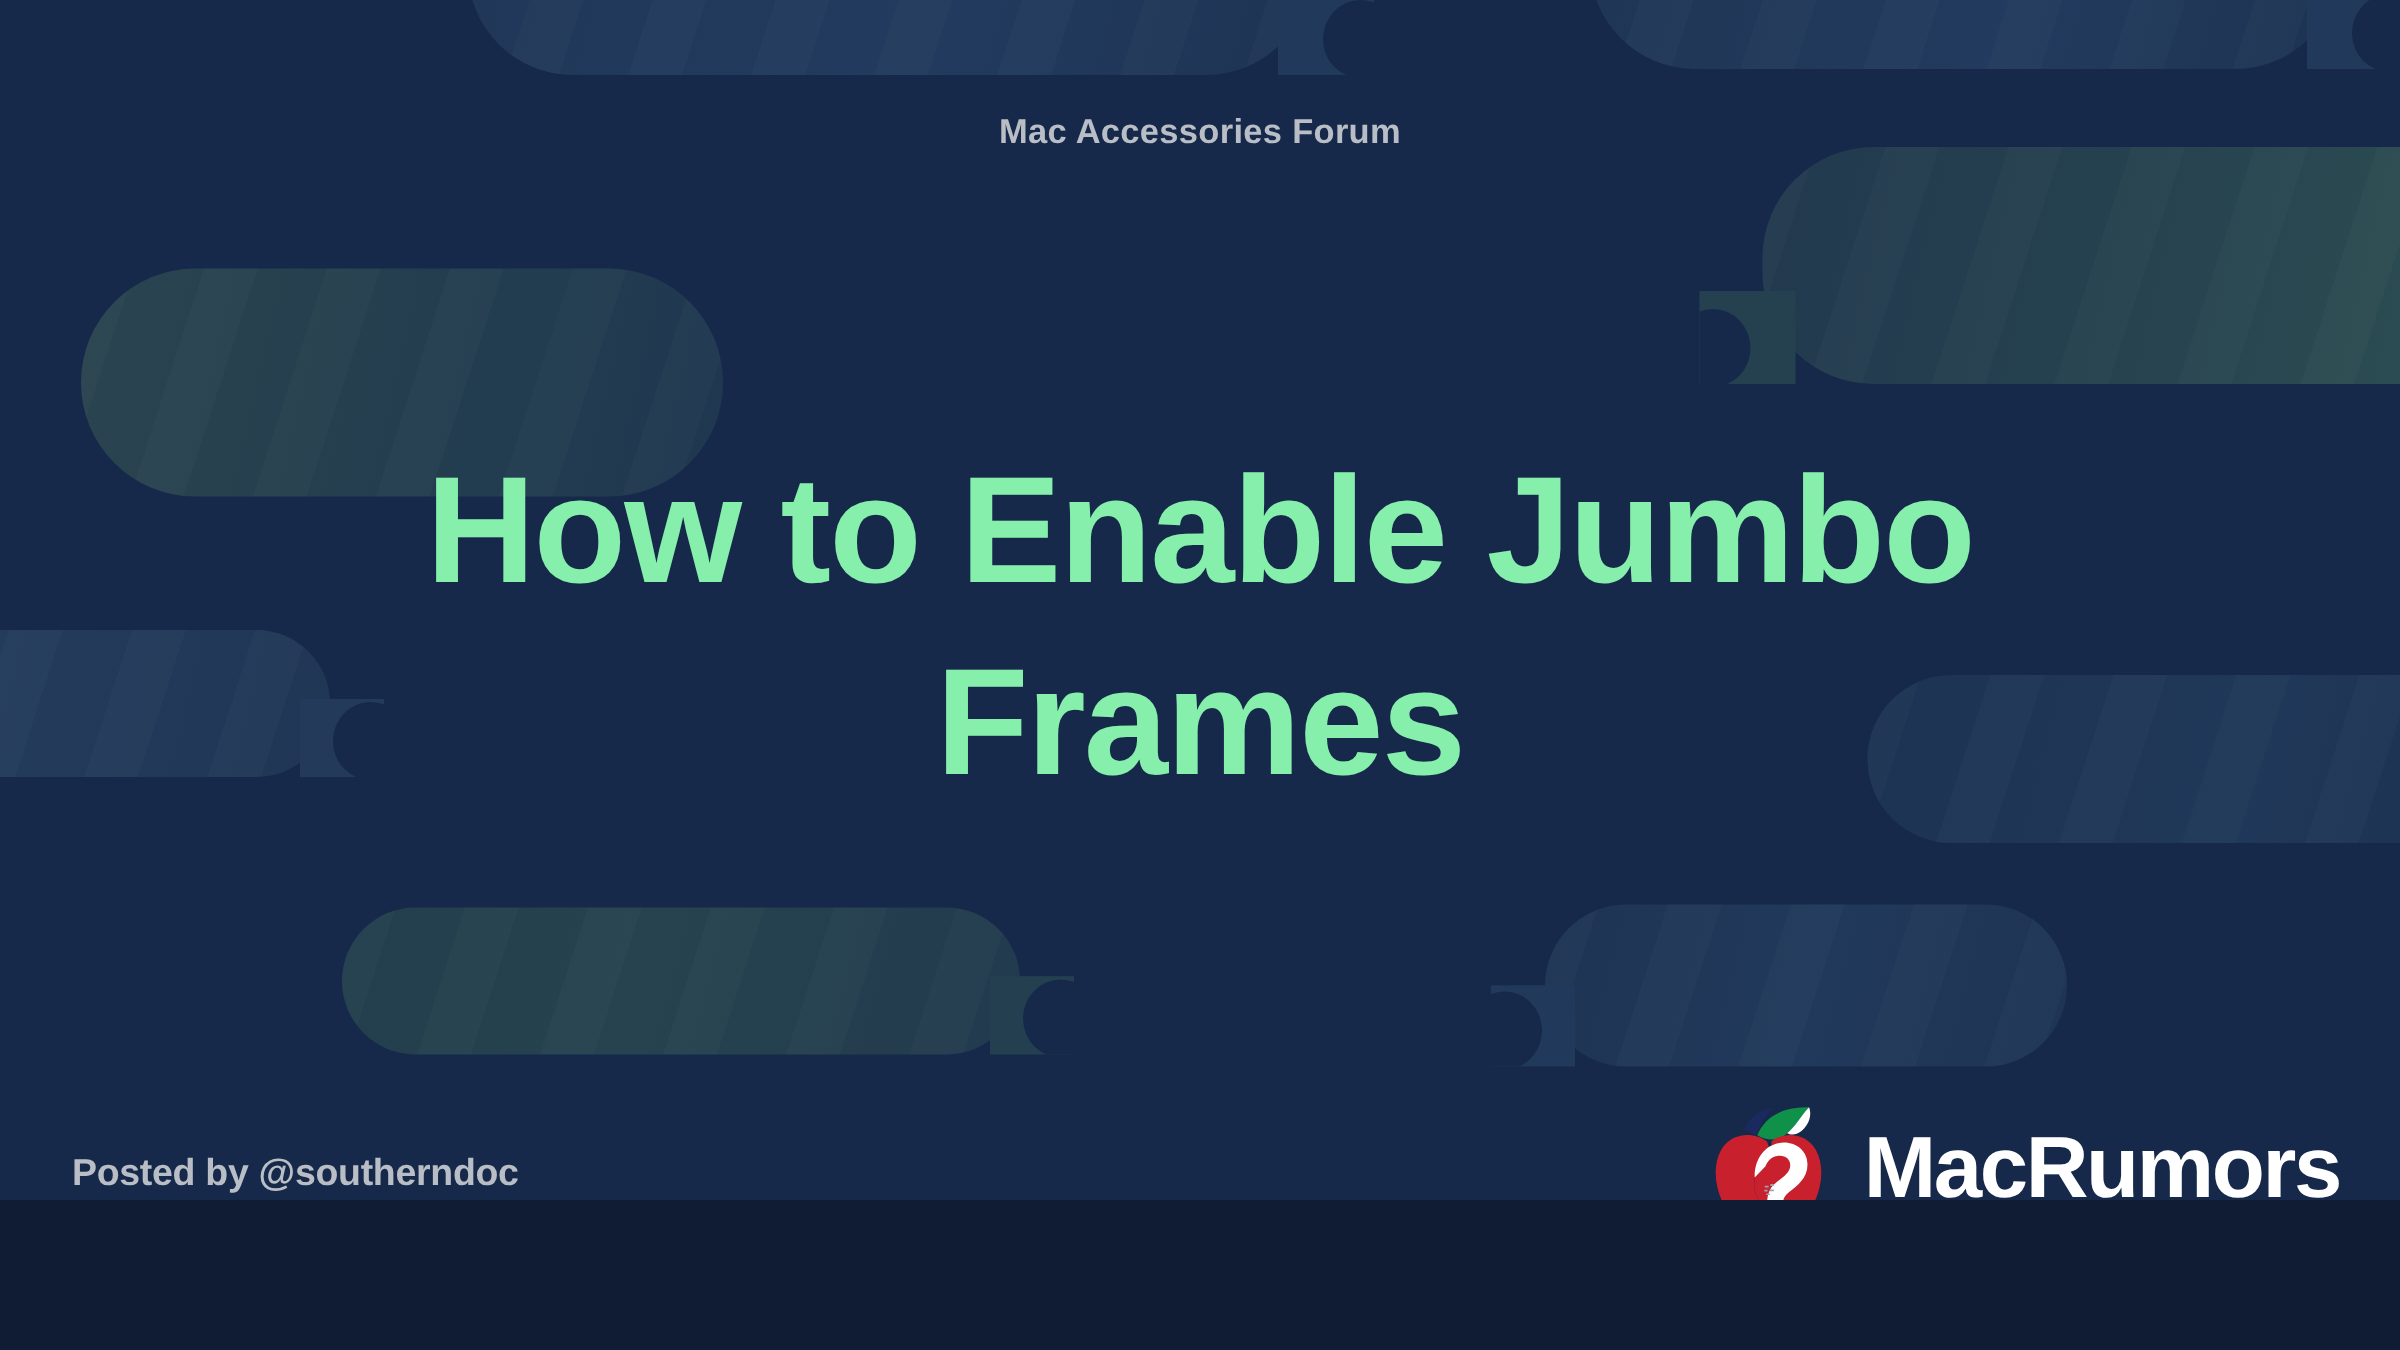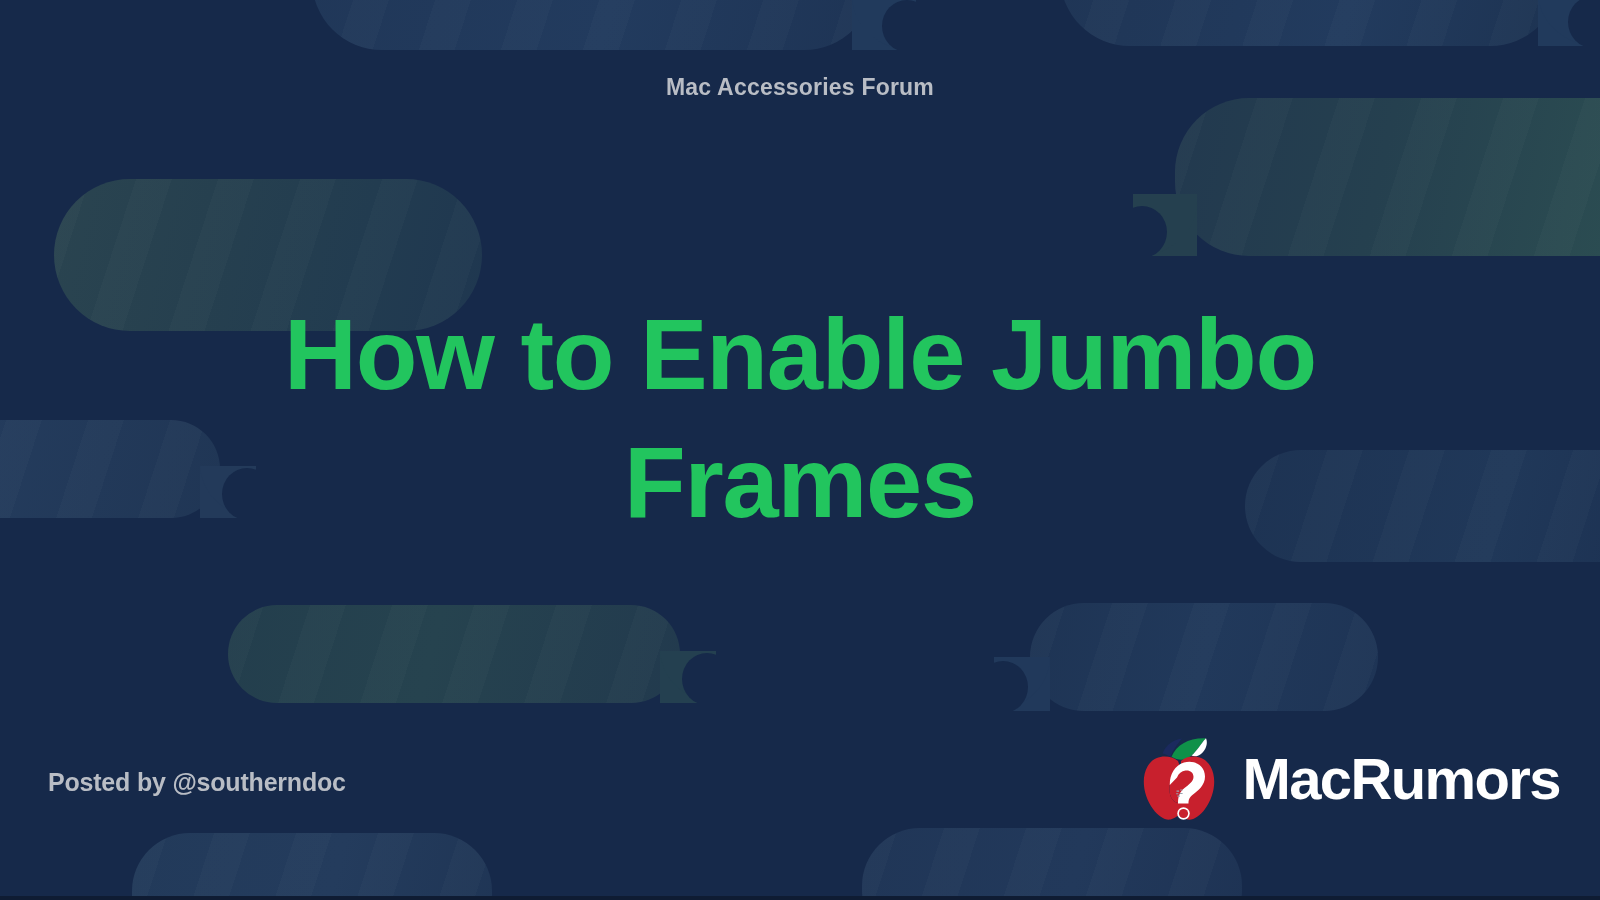--- a/index.html
+++ b/index.html
@@ -4,21 +4,21 @@
 <title>MacRumors Forum Share Card</title>
 <style>
   html, body {
     margin: 0;
     padding: 0;
     background: #0f1c33;
   }
   #card {
     position: relative;
     width: 1600px;
-    height: 896px;
+    height: 800px;
     overflow: hidden;
     background: #16294a;
     font-family: "Liberation Sans", sans-serif;
     -webkit-font-smoothing: antialiased;
   }
 
   
   #bg-layer {
     position: absolute;
     inset: 0;
@@ -99,21 +99,21 @@
   #headline {
     position: absolute;
     top: 290px;
     left: 110px;
     width: 1380px;
     text-align: center;
     font-size: 101px;
     line-height: 1.27;
     font-weight: 700;
     letter-spacing: -1.2px;
-    color: #22c55e;
+    color: #86efac;
     margin: 0;
   }
   #posted-by {
     position: absolute;
     left: 48px;
     top: 768px;
     font-size: 25px;
     font-weight: 700;
     letter-spacing: -0.2px;
     color: #b9bdc5;

